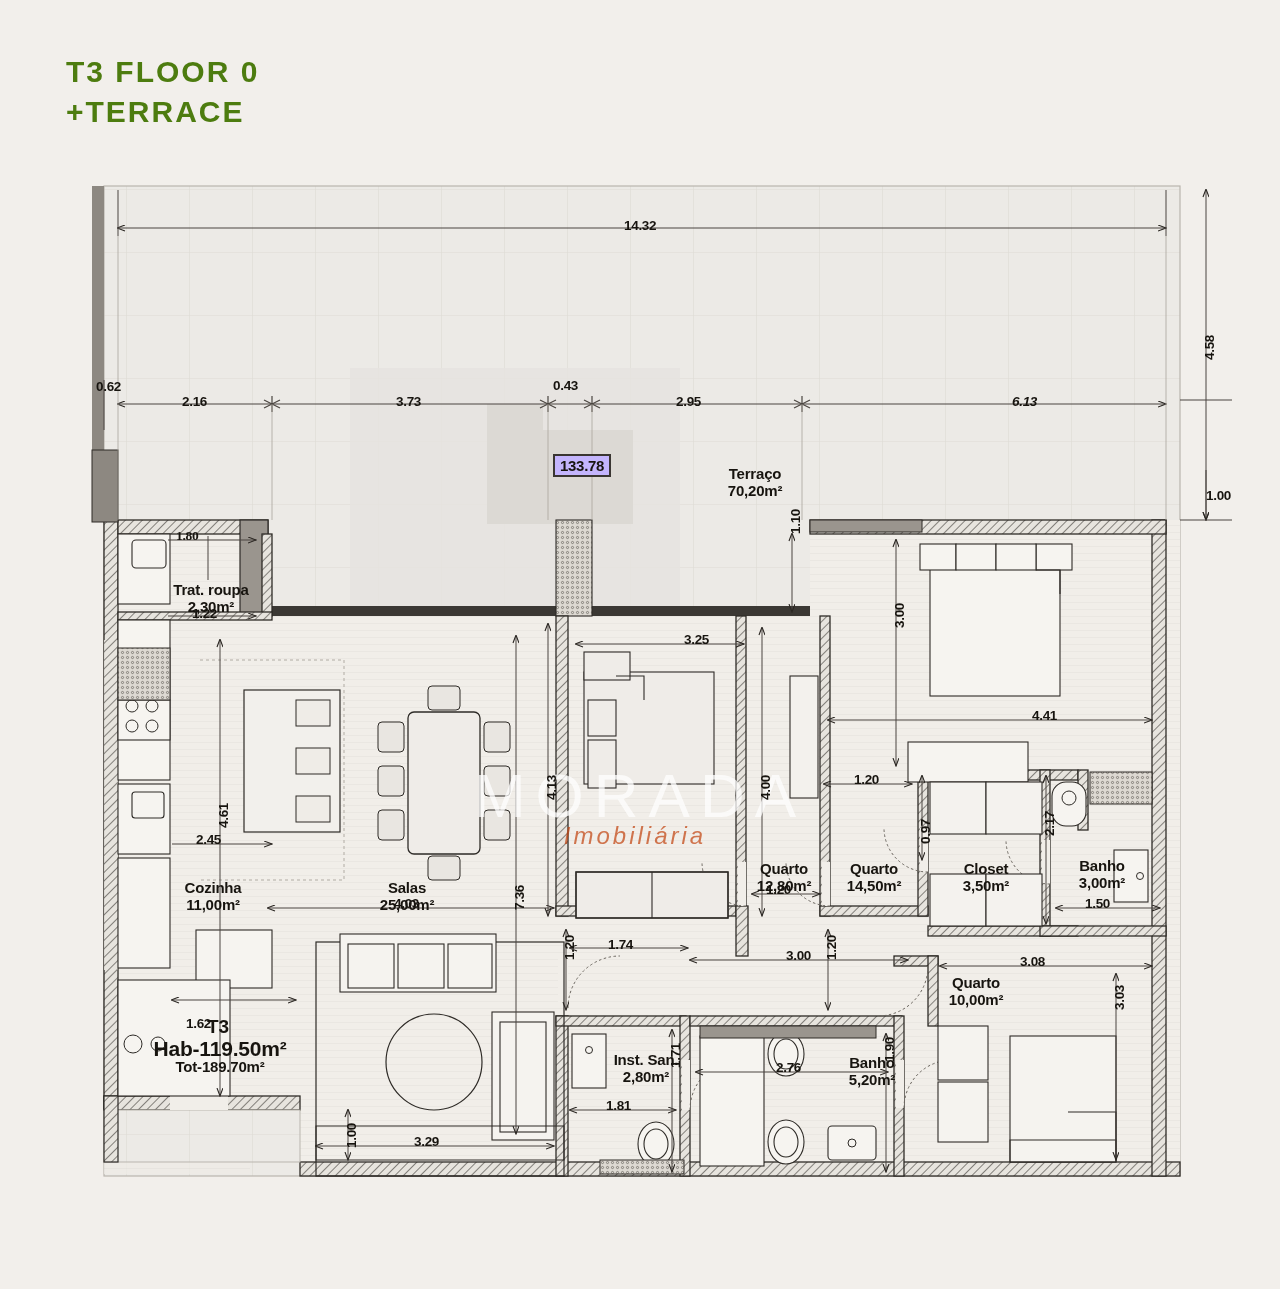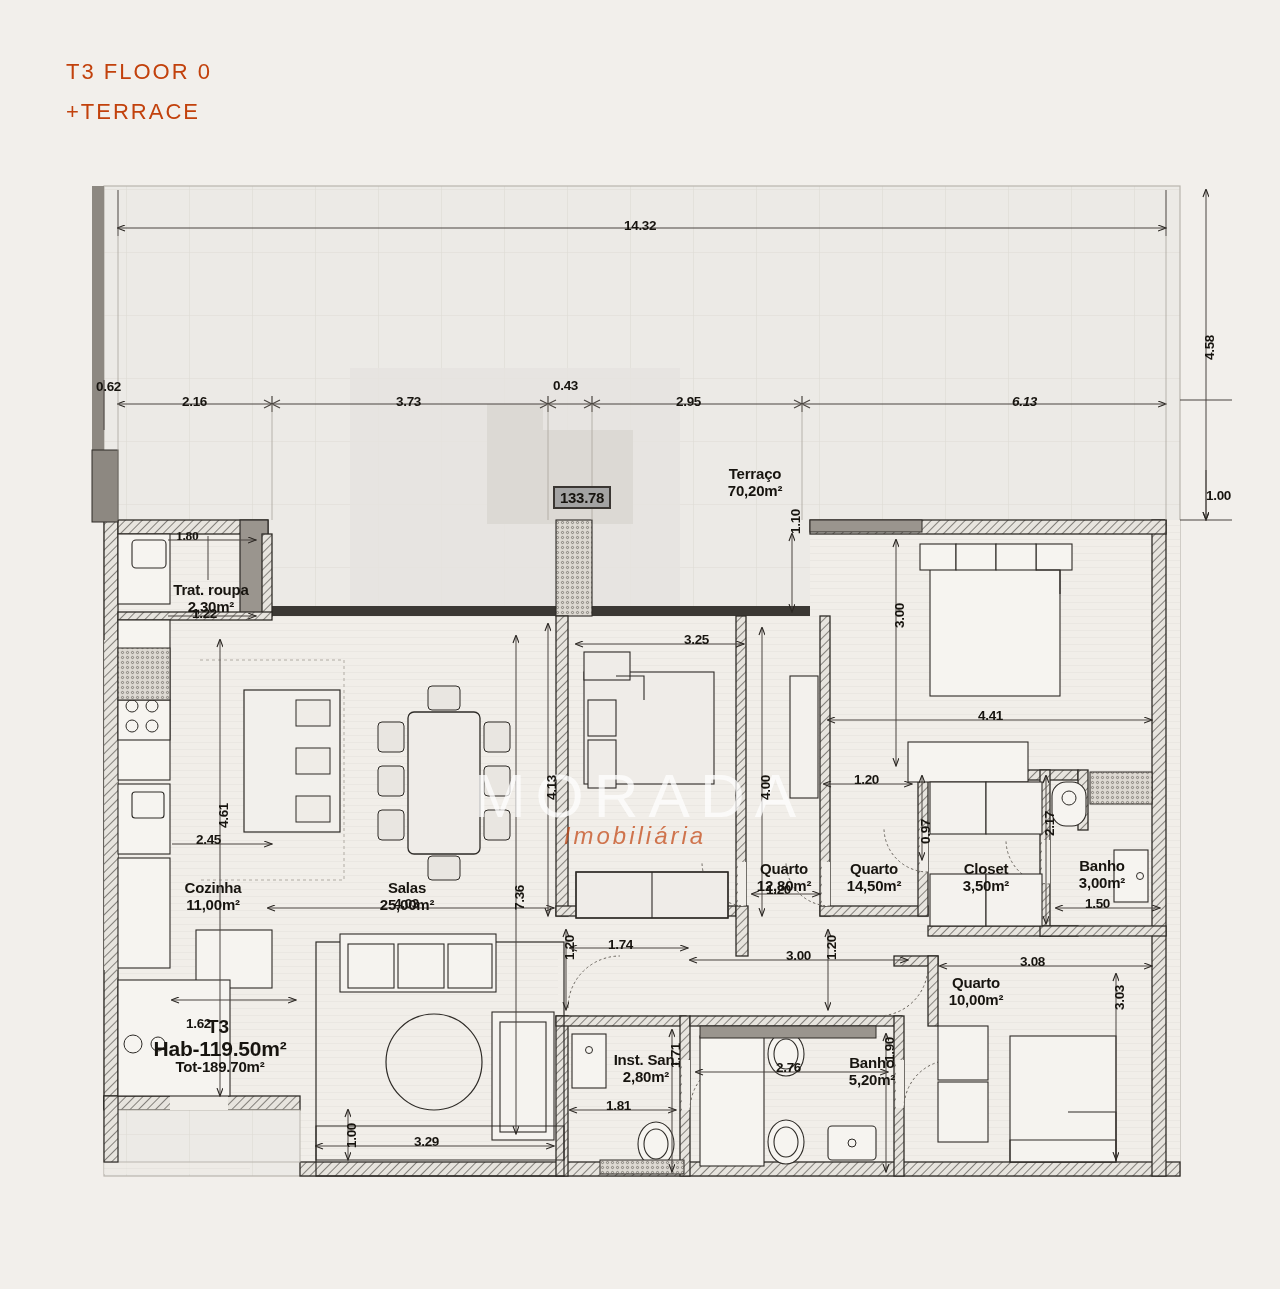--- a/index.html
+++ b/index.html
@@ -4,22 +4,22 @@
 <style>
   html,body{margin:0;padding:0;}
   body{
     width:1280px;height:1289px;
     background:#f2efeb;
     font-family:"Liberation Sans", sans-serif;
     overflow:hidden;position:relative;
   }
   #plan-title{
     position:absolute;left:66px;top:52px;
-    font-size:22px;line-height:40px;letter-spacing:2px;
-    color:#c2410c;font-weight:400;white-space:pre-line;
+    font-size:30px;line-height:40px;letter-spacing:2px;
+    color:#4d7c0f;font-weight:700;white-space:pre-line;
   }
   #drawing{
     position:absolute;left:0;top:0;width:1280px;height:1289px;
   }
   .watermark{
     position:absolute;pointer-events:none;
   }
   #wm-text{
     left:400px;top:760px;width:480px;text-align:center;
     color:#ffffff;opacity:.75;font-size:62px;letter-spacing:10px;font-weight:400;
@@ -32,23 +32,23 @@
     position:absolute;color:#17140f;font-weight:700;
     font-size:15px;line-height:17px;white-space:pre-line;
     text-align:center;letter-spacing:-.2px;
   }
   .dim{
     position:absolute;color:#17140f;font-weight:700;
     font-size:13.5px;letter-spacing:-.3px;white-space:nowrap;
   }
   .dim.v{transform-origin:0 0;transform:rotate(-90deg);}
   .badge{
-    position:absolute;border:2px solid #3a3632;background:#a3a3a3;
+    position:absolute;border:2px solid #3a3632;background:#c4b5fd;
     color:#17140f;font-weight:700;font-size:15px;
-    padding:1px 5px;letter-spacing:-.3px;margin-top:32px;
+    padding:1px 5px;letter-spacing:-.3px;
   }
 </style>
 </head>
 <body>
 
 <div id="plan-title">T3 FLOOR 0
 +TERRACE</div>
 
 <svg id="drawing" viewBox="0 0 1280 1289" xmlns="http://www.w3.org/2000/svg">
   <defs>
@@ -424,21 +424,21 @@
 <div class="dim" style="left:684px;top:632px;">3.25</div>
 <div class="dim v" style="left:758px;top:800px;">4.00</div>
 <div class="dim" style="left:766px;top:882px;">1.20</div>
 <div class="dim" style="left:608px;top:937px;">1.74</div>
 <div class="dim v" style="left:562px;top:960px;">1.20</div>
 
 <div class="dim v" style="left:824px;top:960px;">1.20</div>
 <div class="dim" style="left:786px;top:948px;">3.00</div>
 
 <div class="dim v" style="left:892px;top:628px;">3.00</div>
-<div class="dim" style="left:978px;top:708px;">4.41</div>
+<div class="dim" style="left:1032px;top:708px;">4.41</div>
 <div class="dim" style="left:854px;top:772px;">1.20</div>
 <div class="dim v" style="left:918px;top:844px;">0.97</div>
 <div class="dim v" style="left:788px;top:534px;">1.10</div>
 
 <div class="dim v" style="left:1042px;top:836px;">2.17</div>
 <div class="dim" style="left:1085px;top:896px;">1.50</div>
 
 <div class="dim" style="left:1020px;top:954px;">3.08</div>
 <div class="dim v" style="left:1112px;top:1010px;">3.03</div>
 

